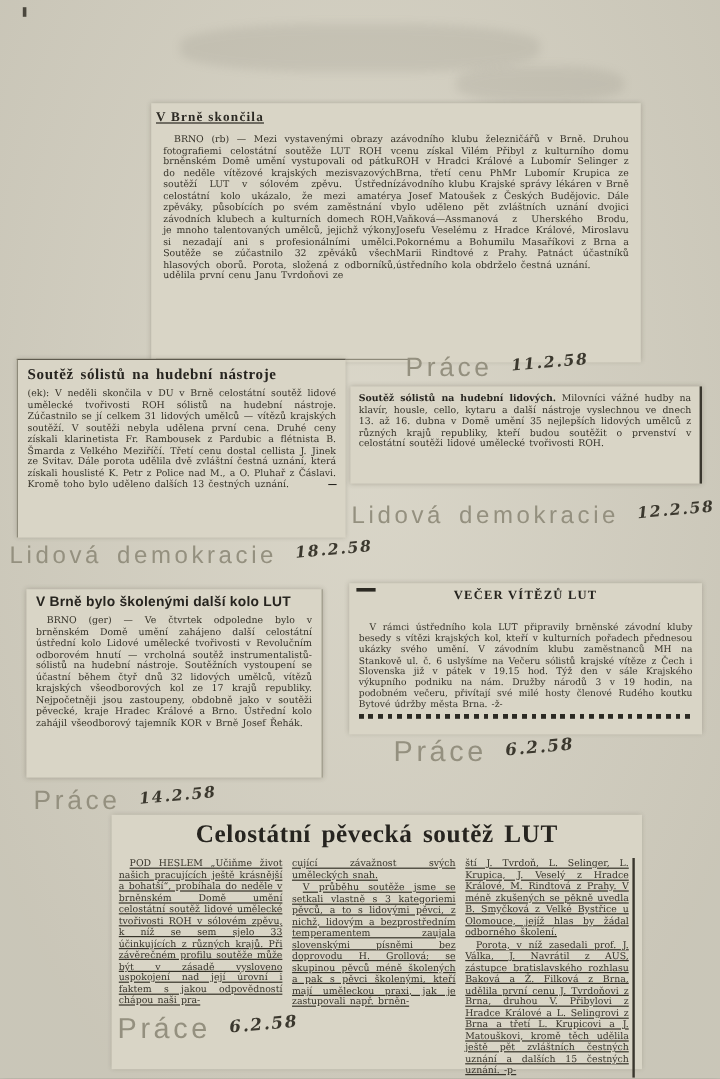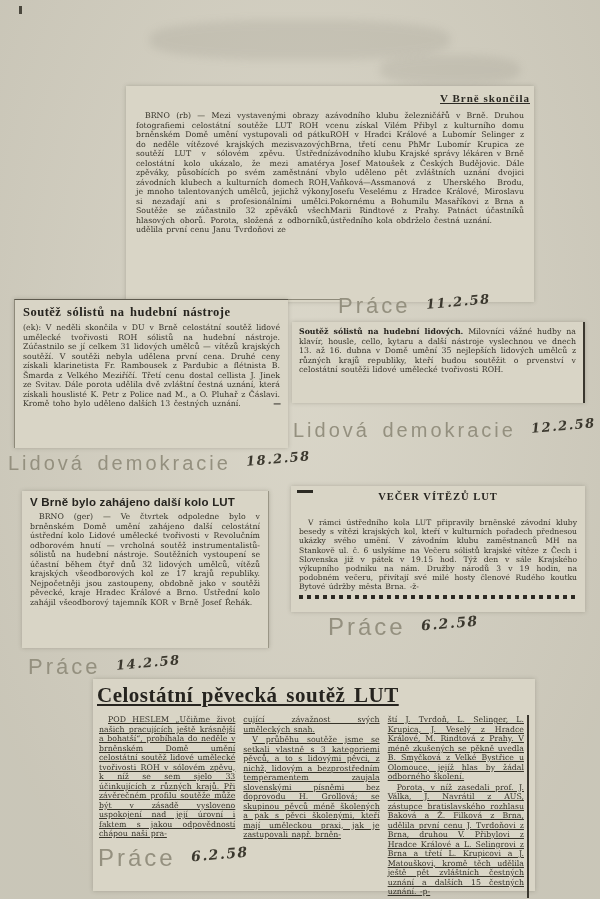--- a/index.html
+++ b/index.html
@@ -19,21 +19,21 @@
     color:#32302a;
   }
   .news-body{
     font-size:7.8px;line-height:9.5px;text-align:justify;
     color:#363329;word-spacing:1px;
   }
   .news-body p{margin:0 0 1px 0;text-indent:9px;}
   
   .top-article{left:126px;top:86px;width:408px;height:216px;padding:6px 4px 4px 4px;box-sizing:border-box;}
   .overline{
-    text-align:right;font-family:"Liberation Serif",serif;font-weight:bold;
+    text-align:left;font-family:"Liberation Serif",serif;font-weight:bold;
     font-size:11px;text-decoration:underline;letter-spacing:1px;color:#2c2a24;
   }
   .headline-1{
     text-align:center;font-family:"DejaVu Serif",serif;font-style:italic;font-weight:bold;
     font-size:23px;letter-spacing:0.5px;color:#24221d;margin-top:3px;
   }
   .two-cols{display:flex;gap:0;margin-top:7px;padding:0 6px;}
   .two-cols .col{flex:1;}
   .top-rule{position:absolute;left:4px;bottom:2px;width:210px;border-top:1px solid #8d8979;}
   
@@ -63,22 +63,22 @@
   }
   .vecer .news-body{font-size:7.6px;line-height:9.2px;}
   .dotted-rule{
     height:4px;margin-top:3px;
     background:repeating-linear-gradient(90deg,#2c2a23 0 4px,transparent 4px 8px);
   }
   .scan-dash{position:absolute;background:#2c2a23;}
   
   .bottom-article{left:93px;top:679px;width:442px;height:212px;padding:4px 4px 0 4px;box-sizing:border-box;}
   .headline-2{
-    text-align:left;font-family:"Liberation Serif",serif;font-weight:bold;
-    font-size:21px;letter-spacing:0.5px;color:#26241f;word-spacing:3px;text-decoration:underline;
+    text-align:center;font-family:"Liberation Serif",serif;font-weight:bold;
+    font-size:21px;letter-spacing:0.5px;color:#26241f;word-spacing:3px;
   }
   .three-cols{display:flex;gap:8px;margin-top:7px;padding:0 2px;}
   .three-cols .col{flex:1;text-decoration:underline;}
   .three-cols .col3{border-right:2.5px solid #3a372e;padding-right:3px;}
   
   .annotation{position:absolute;white-space:nowrap;}
   .stamp{
     font-family:"Liberation Sans",sans-serif;color:#94907f;
     letter-spacing:3px;word-spacing:4px;font-weight:400;
   }
@@ -137,21 +137,21 @@
       <span> Milovníci vážné hudby na klavír, housle, cello, kytaru a další nástroje vyslechnou ve dnech 13. až 16. dubna v Domě umění 35 nejlepších lidových umělců z různých krajů republiky, kteří budou soutěžit o prvenství v celostátní soutěži lidové umělecké tvořivosti ROH.</span>
     </div>
   </div>
 
   <div class="annotation" style="left:293px;top:419px;">
     <span class="stamp" style="font-size:20px;">Lidová demokracie</span>
     <span class="hand-date">12.2.58</span>
   </div>
 
   <div class="clipping left-kolo">
-    <div class="title-sans">V Brně bylo zahájeno další kolo LUT</div>
+    <div class="title-sans">V Brně bylo školenými další kolo LUT</div>
     <div class="news-body">
       <p>BRNO (ger) — Ve čtvrtek odpoledne bylo v brněnském Domě umění zahájeno další celostátní ústřední kolo Lidové umělecké tvořivosti v Revolučním odborovém hnutí — vrcholná soutěž instrumentalistů-sólistů na hudební nástroje. Soutěžních vystoupení se účastní během čtyř dnů 32 lidových umělců, vítězů krajských všeodborových kol ze 17 krajů republiky. Nejpočetněji jsou zastoupeny, obdobně jako v soutěži pěvecké, kraje Hradec Králové a Brno. Ústřední kolo zahájil všeodborový tajemník KOR v Brně Josef Řehák.</p>
     </div>
   </div>
 
   <div class="annotation" style="left:28px;top:654px;">
     <span class="stamp" style="font-size:22px;">Práce</span>
     <span class="hand-date">14.2.58</span>
   </div>
 

